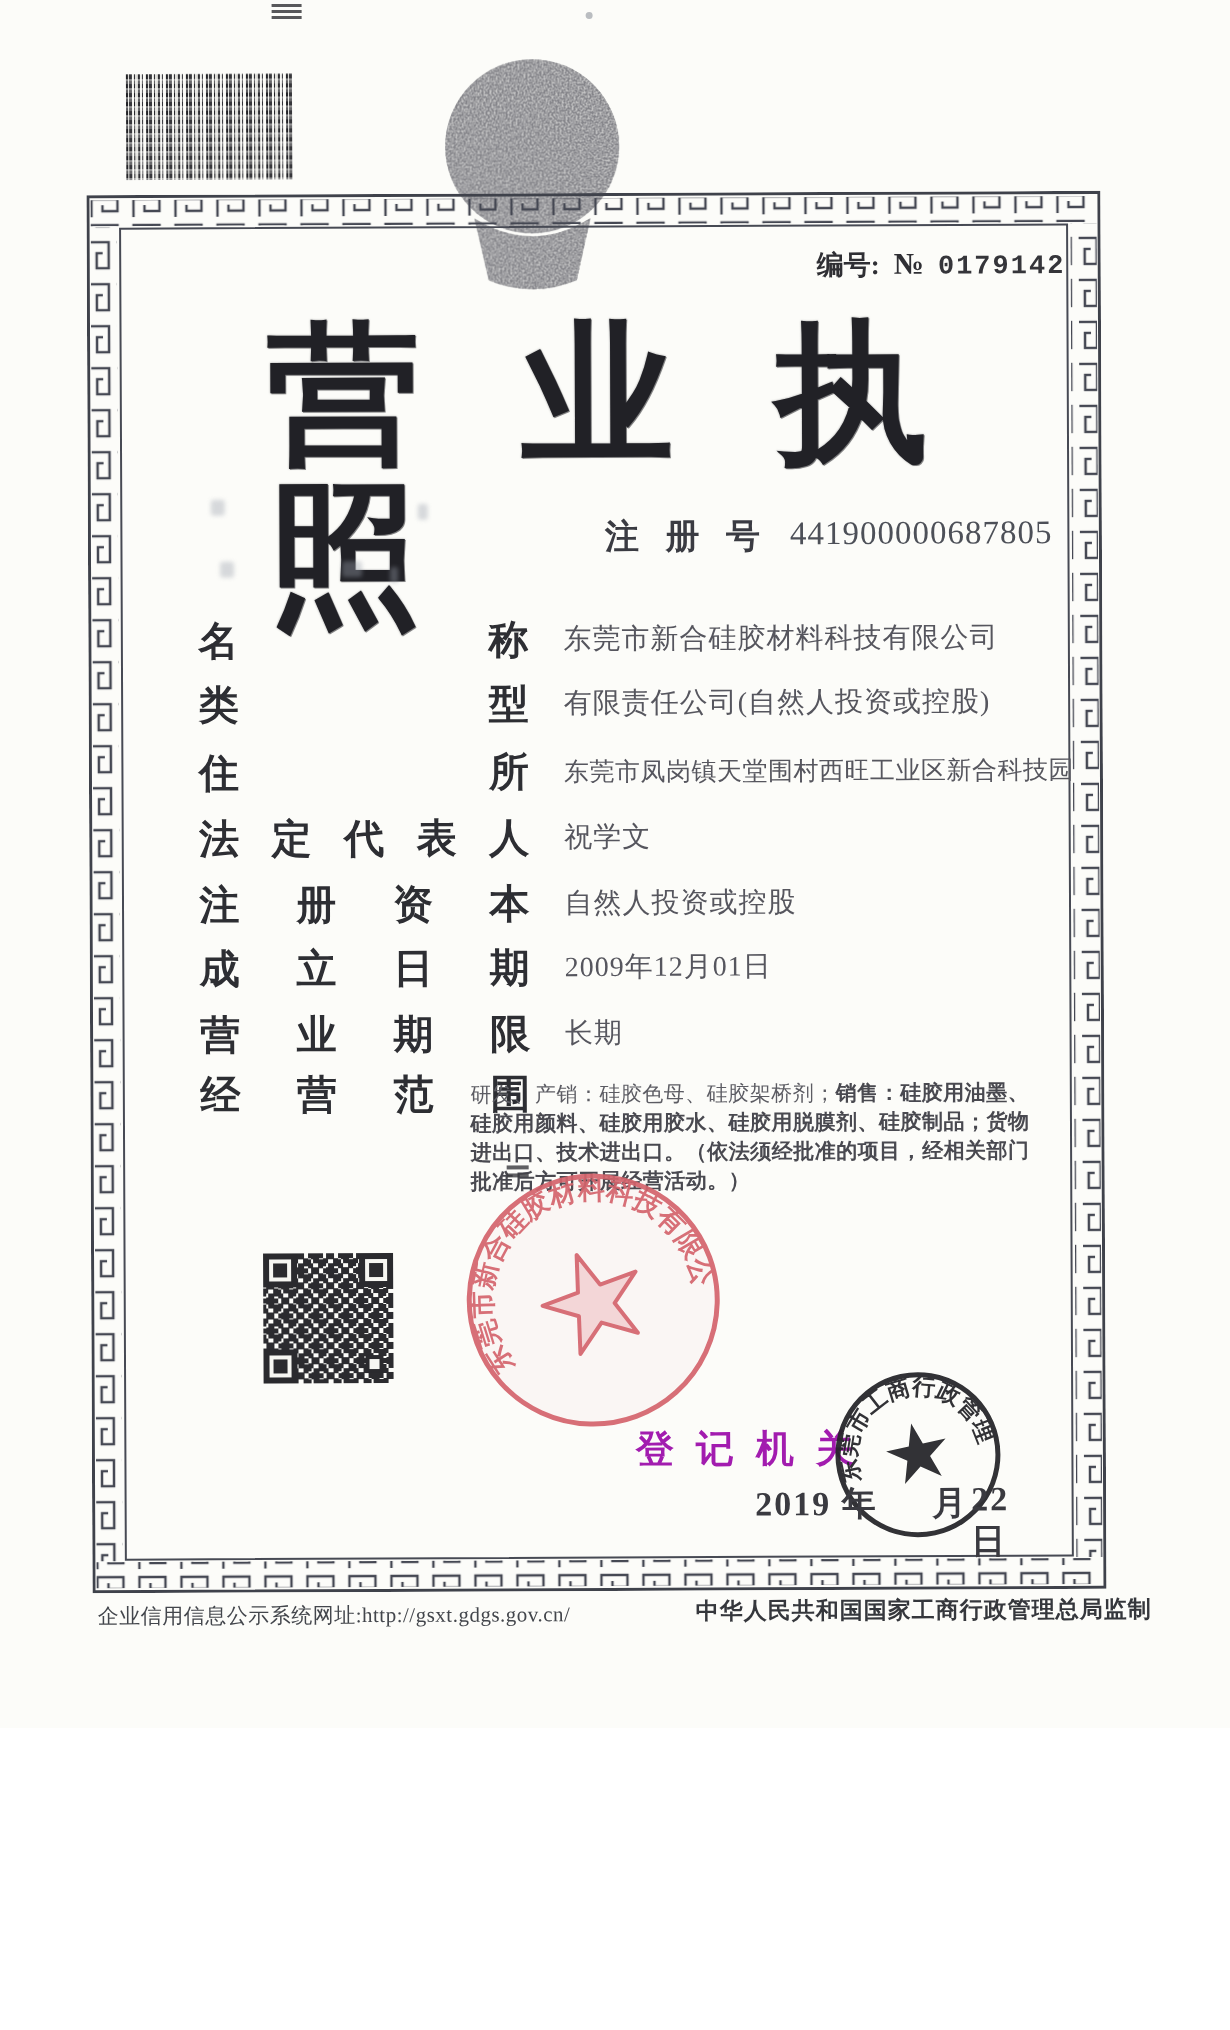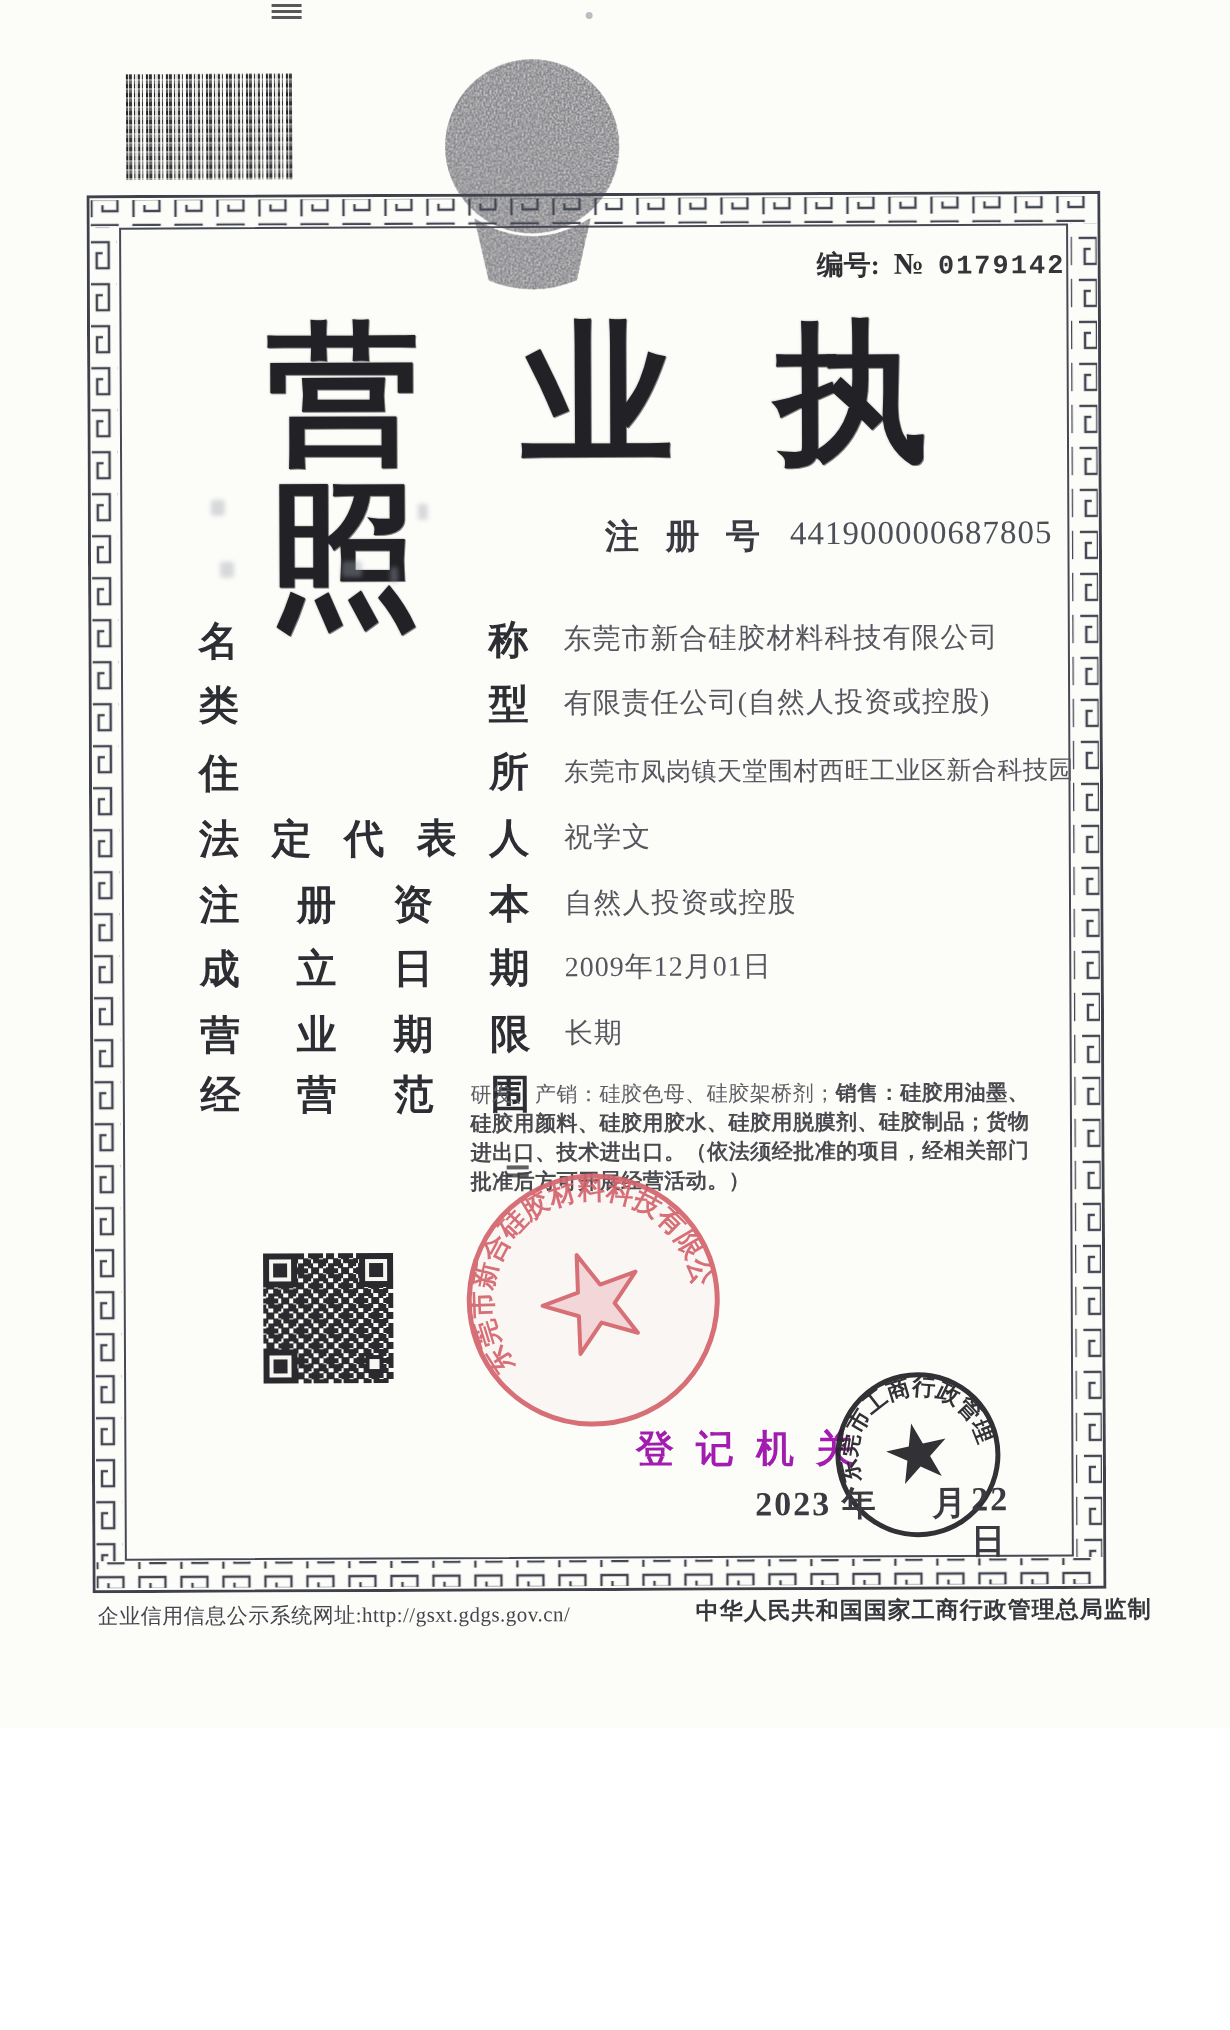--- a/index.html
+++ b/index.html
@@ -204,21 +204,21 @@
         <path id="blkArc" d="M 29 103 A 62 62 0 1 1 151 103" fill="none"></path>
       </defs>
       <circle cx="90" cy="90" r="80" fill="none" stroke="#26262a" stroke-width="5"></circle>
       <path d="M90 58 L82.8 80.1 L59.6 80.1 L78.4 93.8 L71.2 115.9 L90 102.2 L108.8 115.9 L101.6 93.8 L120.4 80.1 L97.2 80.1 Z" fill="#26262a"></path>
       <text font-size="23" fill="#26262a" font-family="Liberation Serif, DejaVu Serif, serif" font-weight="700">
         <textPath href="#blkArc" startOffset="0">东莞市工商行政管理局</textPath>
       </text>
     </svg>
 
     <div class="issue-date">
-      <span class="d-year">2023 年</span>
+      <span class="d-year">2019 年</span>
       <span class="d-month">月</span>
       <span class="d-day">22日</span>
     </div>
 
     <div class="footer-left">企业信用信息公示系统网址:http://gsxt.gdgs.gov.cn/</div>
     <div class="footer-right">中华人民共和国国家工商行政管理总局监制</div>
 
   </div>
 </div>
 

